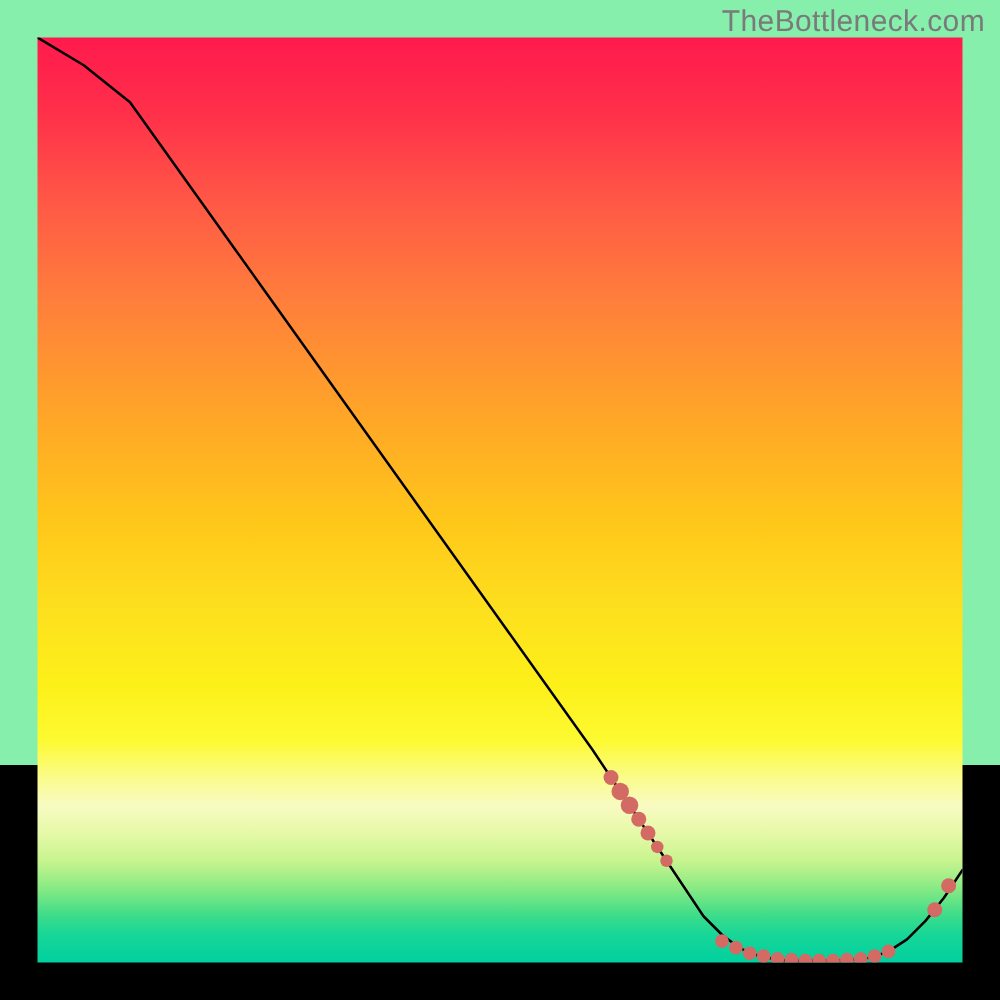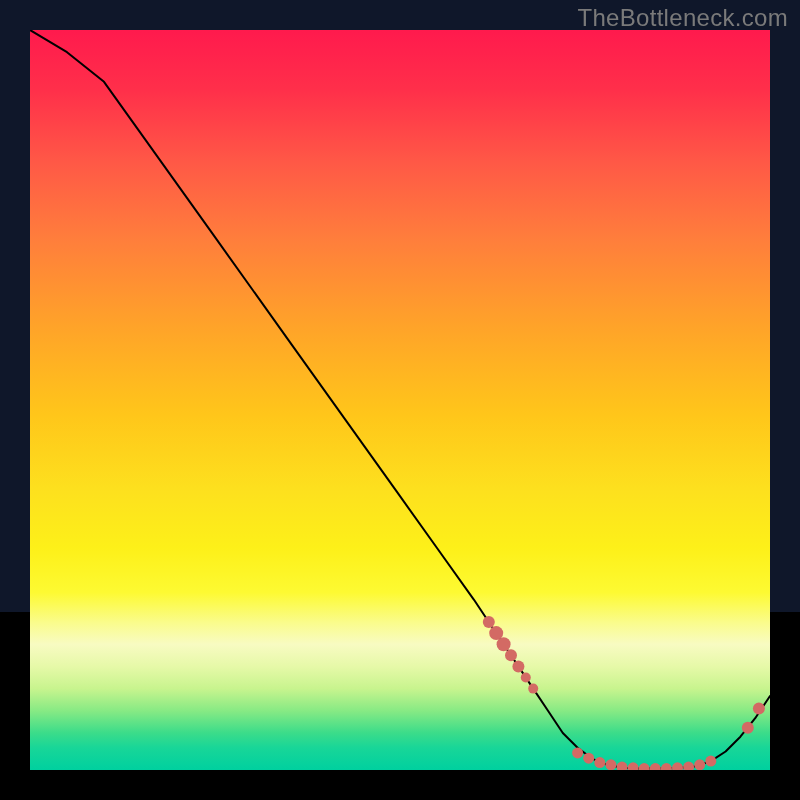--- a/index.html
+++ b/index.html
@@ -8,21 +8,21 @@
     width: 800px;
     height: 800px;
     background: #000;
     overflow: hidden;
     font-family: Arial, Helvetica, sans-serif;
   }
   .frame {
     position: relative;
     width: 800px;
     height: 612px;
-    background: #0f172a;
+    background: #86efac;
   }
   .plot {
     position: absolute;
     left: 30px;
     top: 30px;
     width: 740px;
     height: 740px;
     
     background: linear-gradient(
       to bottom,

